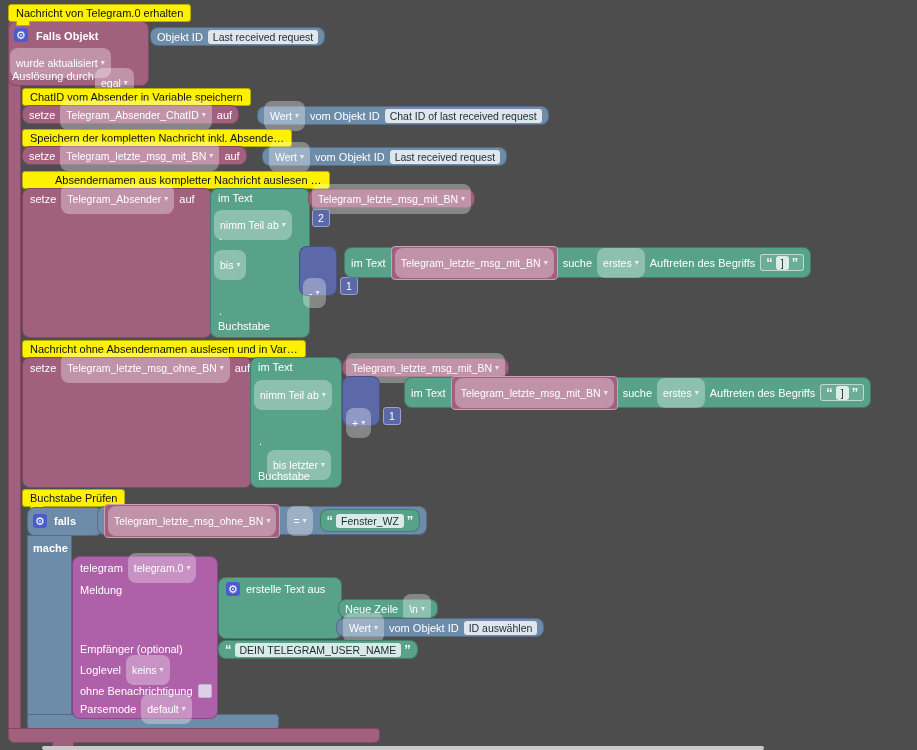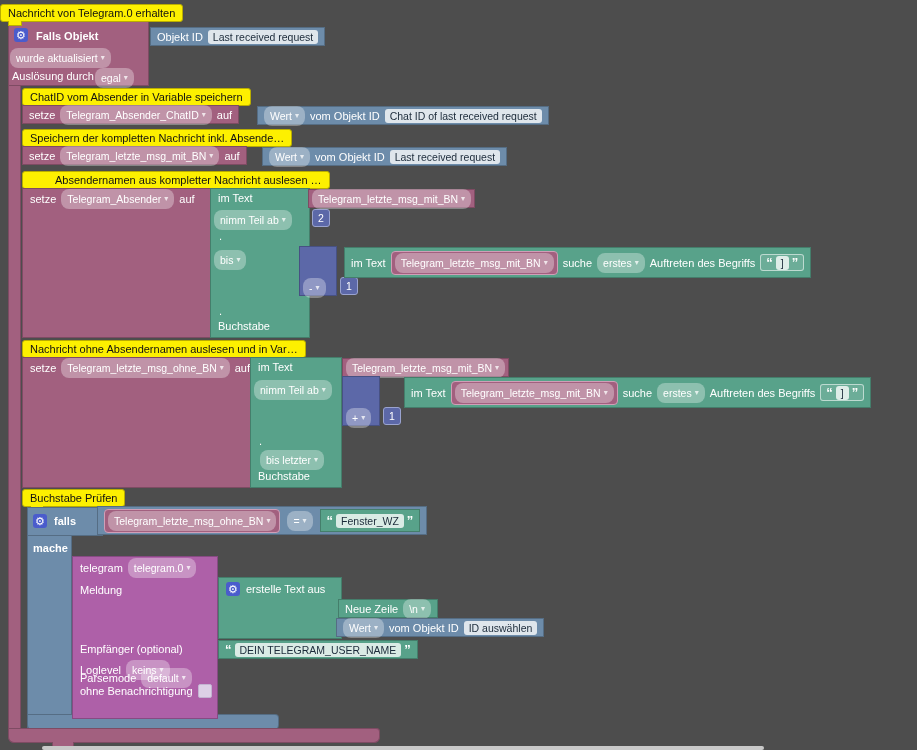--- a/index.html
+++ b/index.html
@@ -1,28 +1,28 @@
 <!DOCTYPE html>
 <html><head>
 <meta charset="utf-8">
 <style>
   html,body{margin:0;padding:0;background:#3a3a3a;}
   #stage{position:relative;width:917px;height:750px;background:#4d4d4d;overflow:hidden;
          font-family:"Liberation Sans",sans-serif;font-size:11px;}
   .abs{position:absolute;}
-  .blk{position:absolute;border-radius:0;border:1px solid rgba(0,0,0,.22);box-sizing:border-box;}
+  .blk{position:absolute;border-radius:8px;border:1px solid rgba(0,0,0,.22);box-sizing:border-box;}
   .rose{background:#a2607f;}
   .blue{background:#6d8caa;}
   .green{background:#58a28a;}
   .math{background:#5c68a8;}
   .purple{background:#ae60a8;}
   .row{display:inline-flex;align-items:center;gap:5px;padding:0 6px;height:19px;white-space:nowrap;}
   .lbl{color:#fff;white-space:nowrap;}
   .albl{position:absolute;color:#fff;white-space:nowrap;}
-  .dd{background:rgba(255,255,255,.32);color:#fff;border-radius:8px;padding:0 6px;height:20px;
+  .dd{background:rgba(255,255,255,.32);color:#fff;border-radius:8px;padding:0 6px;height:30px;
       line-height:14px;font-size:10.5px;display:inline-flex;align-items:center;gap:3px;white-space:nowrap;}
   .dd::after{content:"▾";font-size:8px;opacity:.75;}
   .add{position:absolute;}
   .ti{background:rgba(255,255,255,.78);color:#1c2b3a;border-radius:3px;padding:0 5px;height:14px;
       line-height:14px;font-size:10.5px;white-space:nowrap;}
   .numblk{background:#5c68a8;border:1px solid #9aa3cf;color:#fff;border-radius:3px;padding:0 5px;
       height:16px;line-height:16px;font-size:10.5px;display:inline-block;}
   .vblk{display:inline-flex;align-items:center;padding:1px 3px;border-radius:4px;background:#a2607f;
       border:1px solid #cf9fb7;}
   .gear{position:absolute;width:14px;height:14px;background:#4a5ccc;border-radius:3px;color:#fff;
@@ -43,21 +43,21 @@
 </head>
 <body>
 
 <div id="stage">
 
   <div class="blk rose" style="left:8px;top:21px;width:13px;height:711px;border-radius:4px 0 0 4px;"></div>
   <div class="blk rose" style="left:8px;top:21px;width:141px;height:65px;"></div>
   <div class="blk rose" style="left:8px;top:728px;width:372px;height:15px;border-radius:0 4px 6px 6px;"></div>
   <div class="blk rose" style="left:52px;top:741px;width:22px;height:7px;border-radius:0 0 4px 4px;"></div>
 
-  <div class="comment" style="left:0;top:4px;">Nachricht von Telegram.0 erhalten</div>
+  <div class="comment" style="left:8px;top:4px;">Nachricht von Telegram.0 erhalten</div>
 
   <div class="gear" style="left:14px;top:28px;"></div>
   <div class="albl" style="left:36px;top:30px;font-weight:bold;">Falls Objekt</div>
   <div class="dd add" style="left:10px;top:48px;">
       <span>wurde aktualisiert</span>
     </div>
   <div class="albl" style="left:12px;top:70px;">Auslösung durch</div>
   <div class="dd add" style="left:95px;top:68px;">
       <span>egal</span>
     </div>
@@ -191,21 +191,21 @@
       </span>
     <span class="lbl">Auftreten des Begriffs</span>
     <span class="qbox">
         <span class="q"></span>
         <span class="ti">]</span>
         <span class="q2"></span>
       </span>
   </div>
 
   <div class="dot" style="left:259px;top:435px;">.</div>
-  <div class="dd add" style="left:260px;top:450px;text-align:center;">
+  <div class="dd add" style="left:267px;top:450px;text-align:center;">
       <span>bis letzter</span>
     </div>
   <div class="albl" style="left:258px;top:470px;">Buchstabe</div>
 
   <div class="comment" style="left:22px;top:489px;">Buchstabe Prüfen</div>
   <div class="blk blue" style="left:27px;top:507px;width:76px;height:29px;"></div>
   <div class="blk blue" style="left:27px;top:535px;width:45px;height:196px;border-radius:0;"></div>
   <div class="blk blue" style="left:27px;top:714px;width:252px;height:17px;border-radius:0 4px 6px 6px;"></div>
   <div class="gear" style="left:33px;top:514px;"></div>
   <div class="albl" style="left:54px;top:515px;font-weight:bold;">falls</div>
@@ -265,21 +265,21 @@
   <div class="row abs" style="left:74px;top:660px;">
     <span class="lbl">Loglevel</span>
     <span class="dd">
         <span>keins</span>
       </span>
   </div>
   <div class="row abs" style="left:74px;top:681px;">
     <span class="lbl">ohne Benachrichtigung</span>
     <span class="cb"></span>
   </div>
-  <div class="row abs" style="left:74px;top:668px;">
+  <div class="row abs" style="left:74px;top:699px;">
     <span class="lbl">Parsemode</span>
     <span class="dd">
         <span>default</span>
       </span>
   </div>
 
   <div class="blk rose" style="left:8px;top:728px;width:372px;height:15px;border-radius:0 4px 6px 6px;"></div>
   <div class="blk rose" style="left:52px;top:742px;width:22px;height:7px;border-radius:0 0 4px 4px;border-top:none;"></div>
   <div class="sb" style="left:42px;top:746px;width:722px;height:4px;"></div>
 

